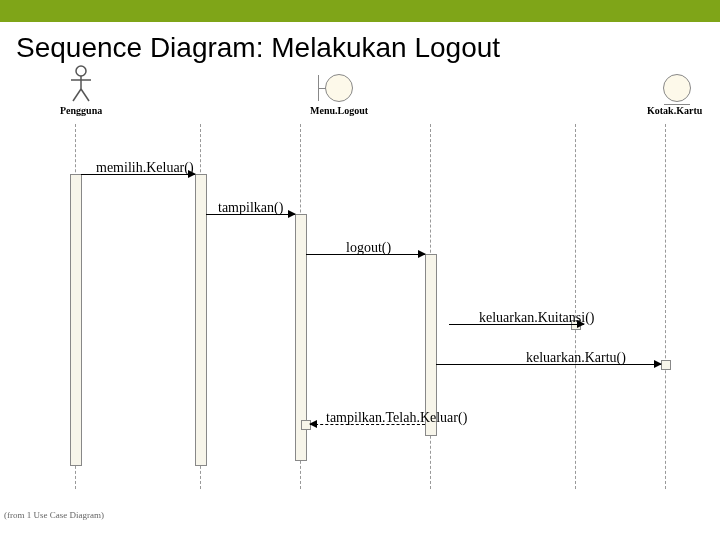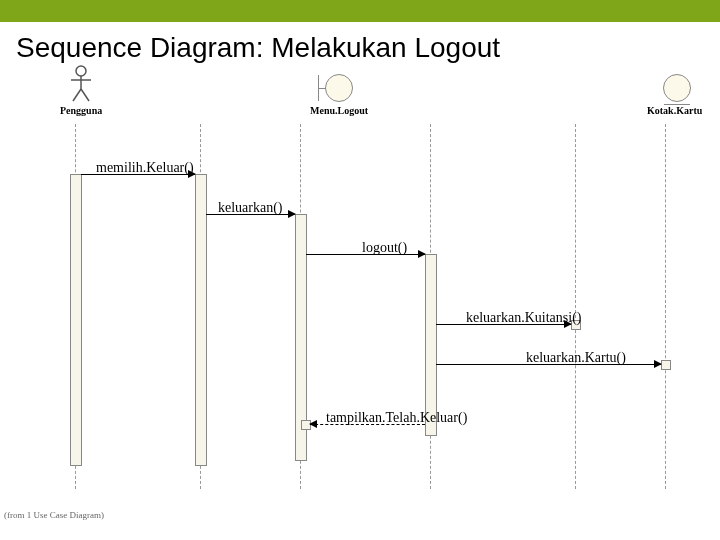--- a/index.html
+++ b/index.html
@@ -194,32 +194,32 @@
   <div class="act-sm" style="left:661px; top:296px;"></div>
   <div class="act-sm" style="left:301px; top:356px;"></div>
 
   <div class="msg" style="left:81px; width:114px; top:100px;">
     <div class="mlabel" style="left:15px;">memilih.Keluar()</div>
     <div class="line"></div>
       <div class="head right"></div>
   </div>
 
   <div class="msg" style="left:206px; width:89px; top:140px;">
-    <div class="mlabel" style="left:12px;">keluarkan()</div>
+    <div class="mlabel" style="left:12px;">tampilkan()</div>
     <div class="line"></div>
       <div class="head right"></div>
   </div>
 
   <div class="msg" style="left:306px; width:119px; top:180px;">
-    <div class="mlabel" style="left:56px;">logout()</div>
-    <div class="line"></div>
-      <div class="head right"></div>
-  </div>
-
-  <div class="msg" style="left:436px; width:135px; top:250px;">
+    <div class="mlabel" style="left:40px;">logout()</div>
+    <div class="line"></div>
+      <div class="head right"></div>
+  </div>
+
+  <div class="msg" style="left:449px; width:135px; top:250px;">
     <div class="mlabel" style="left:30px;">keluarkan.Kuitansi()</div>
     <div class="line"></div>
       <div class="head right"></div>
   </div>
 
   <div class="msg" style="left:436px; width:225px; top:290px;">
     <div class="mlabel" style="left:90px;">keluarkan.Kartu()</div>
     <div class="line"></div>
       <div class="head right"></div>
   </div>

